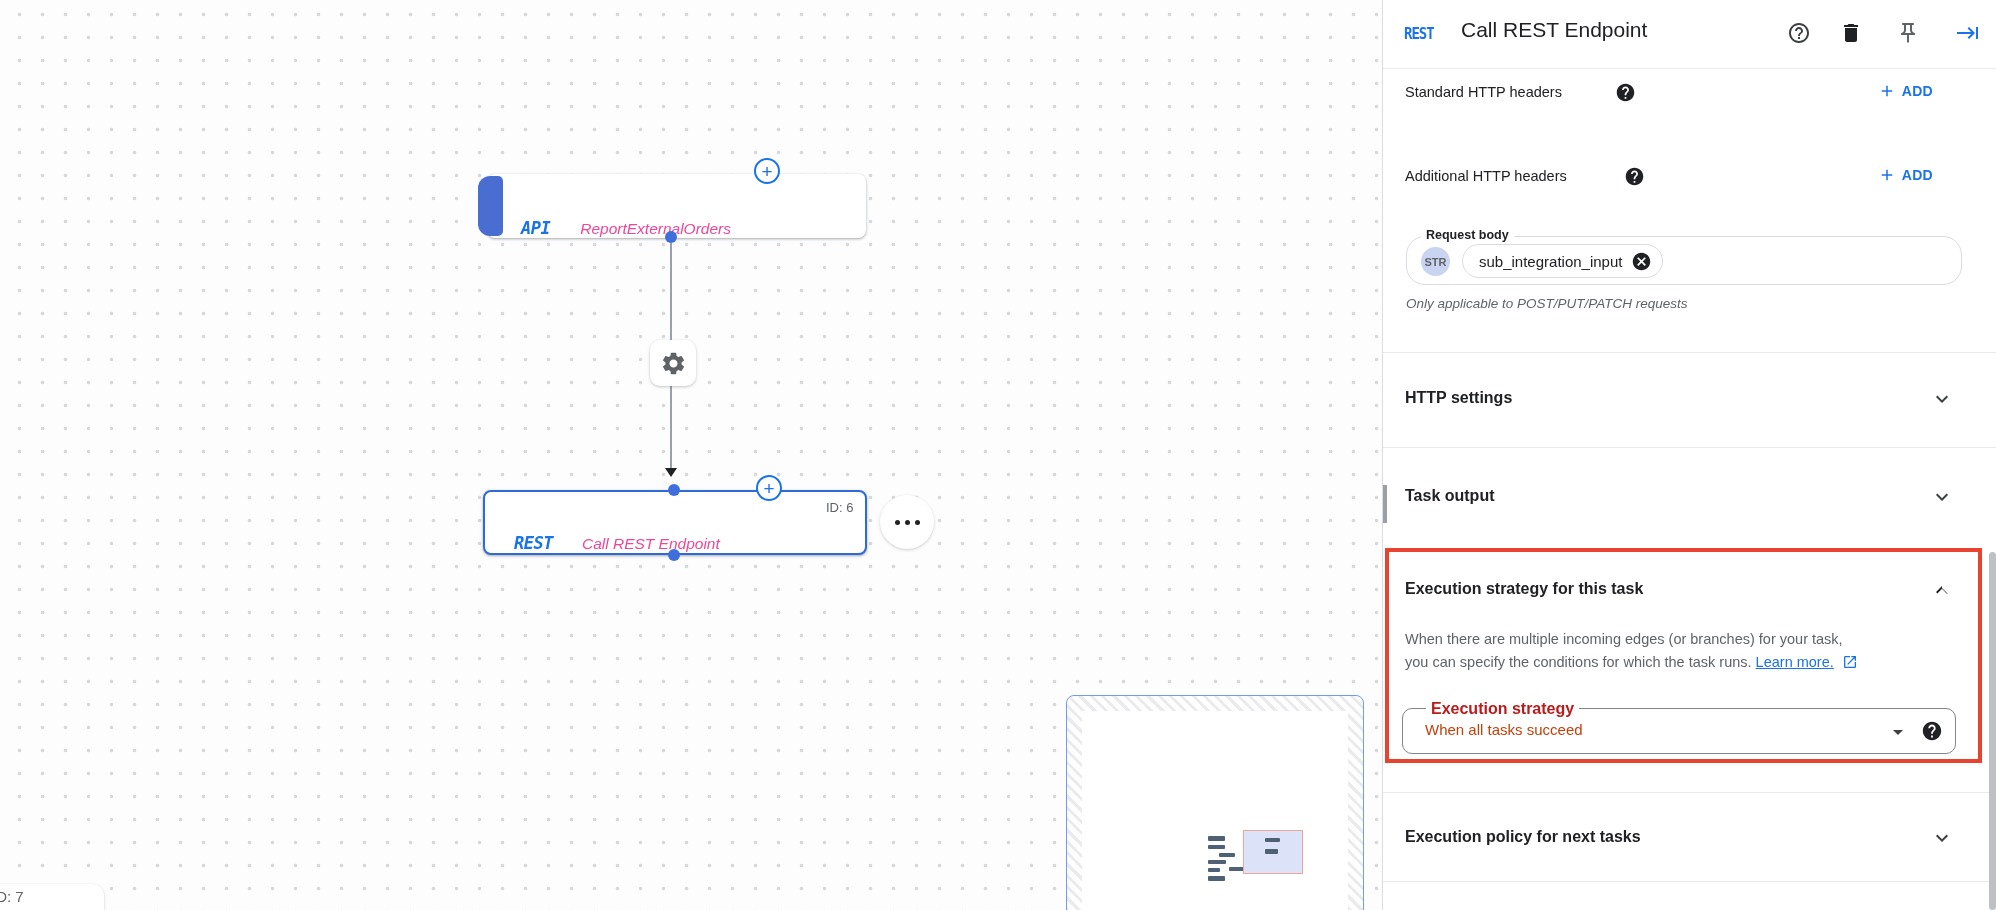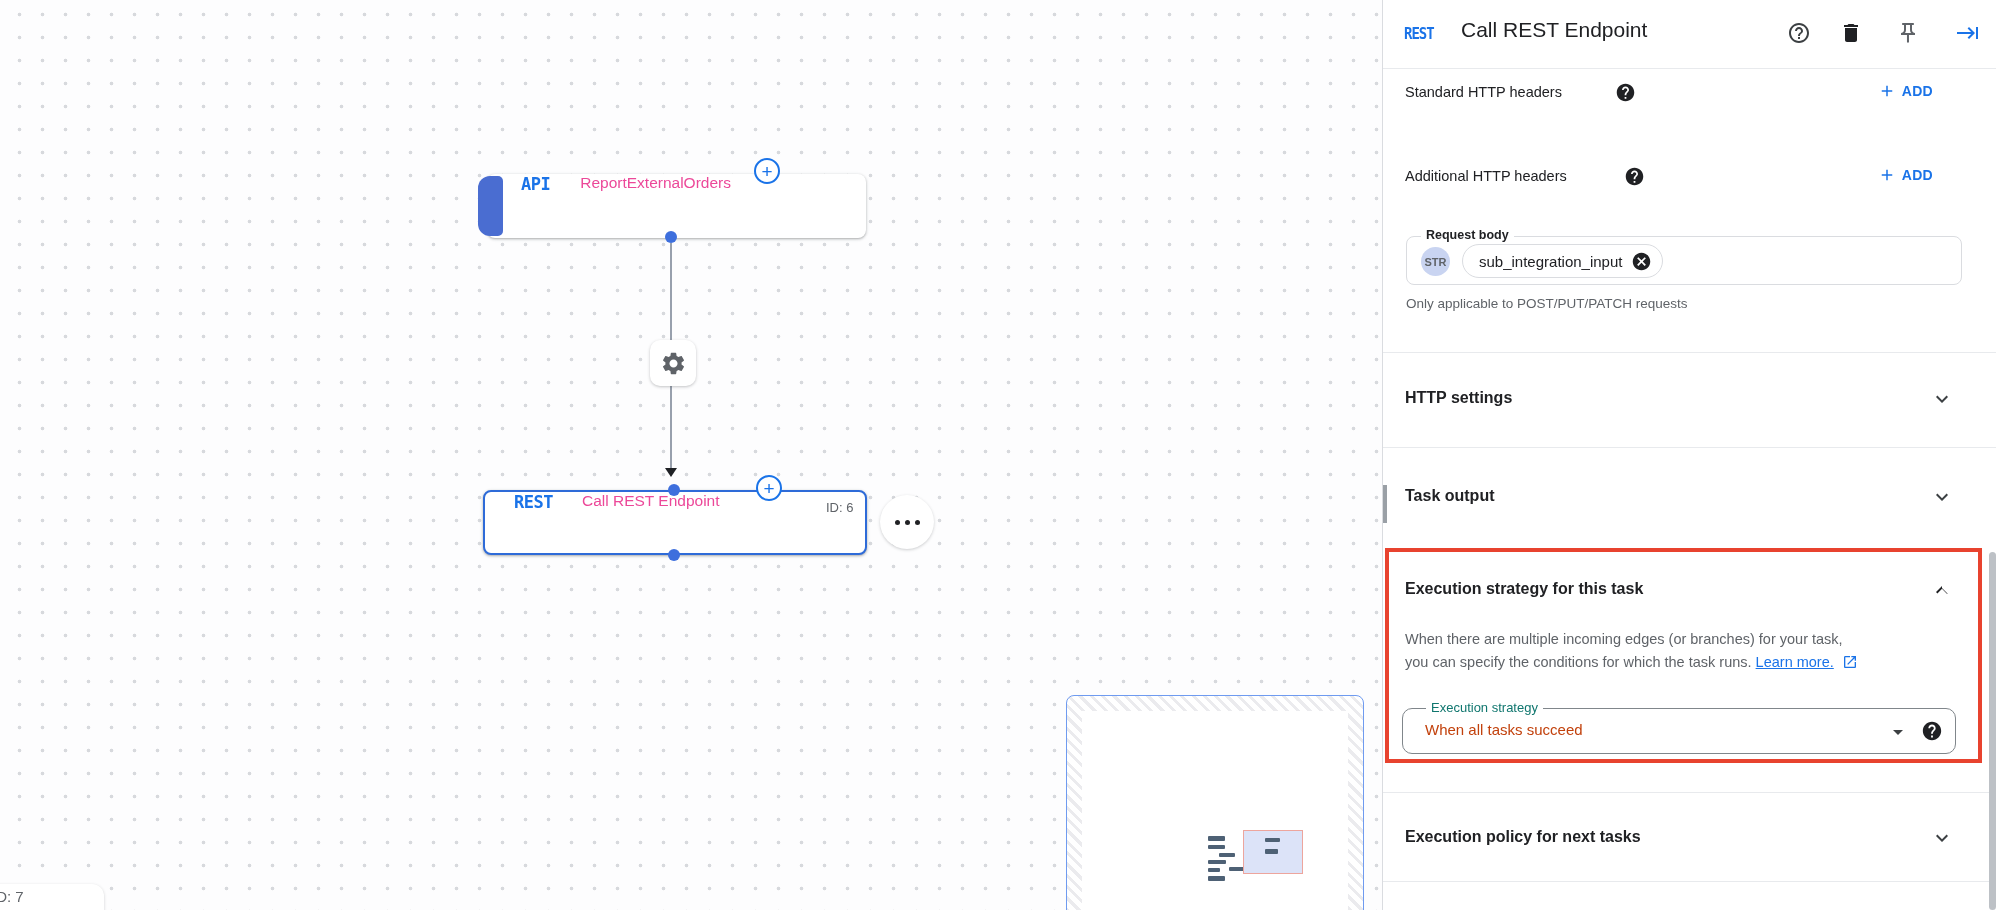--- a/index.html
+++ b/index.html
@@ -7,21 +7,21 @@
   body { position:relative; font-family:"Liberation Sans","DejaVu Sans",sans-serif; background:#fff; color:#202124; }
 
   
   .canvas { position:absolute; left:0; top:0; width:1382px; height:910px; overflow:hidden;
     background-color:#fdfdfe;
     background-image:radial-gradient(circle, #d7d9dd 1.7px, transparent 2.1px);
     background-size:23px 23px; background-position:8px 3px; }
 
   .node { position:absolute; background:#fff; border-radius:8px;
     box-shadow:0 1px 2px rgba(60,64,67,.3), 0 1px 3px 1px rgba(60,64,67,.12);
-    display:flex; align-items:flex-start; }
+    display:flex; align-items:flex-end;font-style:italic; }
   .node-badge { font-family:"DejaVu Sans Mono","Liberation Mono",monospace; font-weight:bold;
     color:#1a73e8; font-size:17px; letter-spacing:-0.5px; }
   .node-label { font-size:15.5px; color:#ec4899; }
   .accent-bar { position:absolute; left:478px; top:176px; width:25px; height:60px;
     background:#4a6dd1; border-radius:12px 5px 5px 12px; z-index:3; }
   .node-id { position:absolute; font-size:13px; color:#5f6368; }
 
   .plus-circle { position:absolute; width:26px; height:26px; border-radius:50%;
     background:#fff; border:2px solid #1a73e8; color:#1a73e8; z-index:5;
     display:flex; align-items:center; justify-content:center; font-size:19px; line-height:1; font-weight:400; }
@@ -56,21 +56,21 @@
     font-weight:bold; font-size:14px; letter-spacing:-1px; color:#1a73e8; transform:scaleY(1.1); }
   .panel-title { position:absolute; left:78px; top:18px; font-size:21px; color:#202124; }
   .hicon { position:absolute; top:21px; width:24px; height:24px; cursor:pointer; }
   .divider { position:absolute; left:0; width:100%; height:1px; background:#e8eaed; }
 
   .row-label { position:absolute; left:22px; font-size:14.5px; color:#202124; }
   .q-filled { position:absolute; width:21px; height:21px; }
   .add-btn { position:absolute; display:flex; align-items:center; gap:6px; color:#1a73e8;
     font-size:14px; font-weight:bold; letter-spacing:.3px; cursor:pointer; }
 
-  .fieldset { position:absolute; border:1px solid #dadce0; border-radius:8px; background:#fff; }
+  .fieldset { position:absolute; border:1px solid #dadce0; border-radius:19px; background:#fff; }
   .fieldset-label { position:absolute; top:-9px; background:#fff; padding:0 5px; font-size:12.5px;
     font-weight:bold; color:#202124; }
   .str-chip { position:absolute; left:14px; top:10px; width:29px; height:29px; border-radius:50%;
     background:#c9d4f1; color:#5f6368; font-size:11px; font-weight:bold;
     display:flex; align-items:center; justify-content:center; }
   .var-chip { position:absolute; left:55px; top:7px; height:34px; padding:0 10px 0 16px; border:1px solid #dadce0;
     border-radius:17px; display:flex; align-items:center; gap:9px; font-size:15px; color:#202124; background:#fff; }
   .helper { position:absolute; left:23px; font-size:13.5px; color:#5f6368; }
 
   .section-title { position:absolute; left:22px; font-size:16px; font-weight:bold; color:#202124; }
@@ -78,21 +78,21 @@
 
   .red-box { position:absolute; left:2px; top:548px; width:597px; height:215px;
     border:4px solid #e8432f; z-index:6; pointer-events:none; }
   .desc { position:absolute; left:22px; top:628px; width:552px; font-size:14.5px; line-height:23px; color:#5f6368; }
   .link { color:#1a73e8; text-decoration:underline; cursor:pointer; }
   .ext-icon { display:inline-block; vertical-align:-3px; margin-left:4px; }
 
   .select-field { position:absolute; left:19px; top:708px; width:554px; height:46px;
     border:1px solid #80868b; border-radius:10px; background:#fff; cursor:pointer; }
   .select-label { position:absolute; left:23px; top:-9px; background:#fff; padding:0 5px;
-    font-size:13px; font-weight:normal; color:#0f766e; }
+    font-size:16px; font-weight:bold; color:#b91c1c; }
   .select-value { position:absolute; left:22px; top:12px; font-size:15px; color:#c2410c; }
   .select-caret { position:absolute; right:45px; top:11px; width:24px; height:24px; }
   .select-help { position:absolute; right:12px; top:11px; width:22px; height:22px; }
 
   .left-scroll-hint { position:absolute; left:0; top:485px; width:4px; height:38px; background:#9aa0a6; }
   .scroll-thumb { position:absolute; left:606px; top:552px; width:7px; height:358px;
     background:#bdc1c6; border-radius:4px; }
 </style>
 </head>
 <body>
@@ -198,21 +198,21 @@
   <div class="fieldset" style="left:23px; top:236px; width:556px; height:49px;">
     <span class="fieldset-label" style="left:14px;">Request body</span>
     <span class="str-chip">STR</span>
     <div class="var-chip">
       <span>sub_integration_input</span>
       <svg width="21" height="21" viewBox="0 0 24 24" fill="#202124">
         <path d="M12 2C6.47 2 2 6.47 2 12s4.47 10 10 10 10-4.47 10-10S17.53 2 12 2zm5 13.59L15.59 17 12 13.41 8.41 17 7 15.59 10.59 12 7 8.41 8.41 7 12 10.59 15.59 7 17 8.41 13.41 12 17 15.59z"></path>
       </svg>
     </div>
   </div>
-  <span class="helper" style="top:296px;">Only applicable to POST/PUT/PATCH requests</span>
+  <span class="helper" style="top:296px;font-style:italic;">Only applicable to POST/PUT/PATCH requests</span>
 
   <div class="divider" style="top:352px;"></div>
 
   <span class="section-title" style="top:389px;">HTTP settings</span>
   <svg class="chev" style="left:547px; top:387px;" viewBox="0 0 24 24" fill="#3c4043">
     <path d="M16.59 8.59L12 13.17 7.41 8.59 6 10l6 6 6-6z"></path>
   </svg>
 
   <div class="divider" style="top:447px;"></div>
   <div class="left-scroll-hint"></div>

